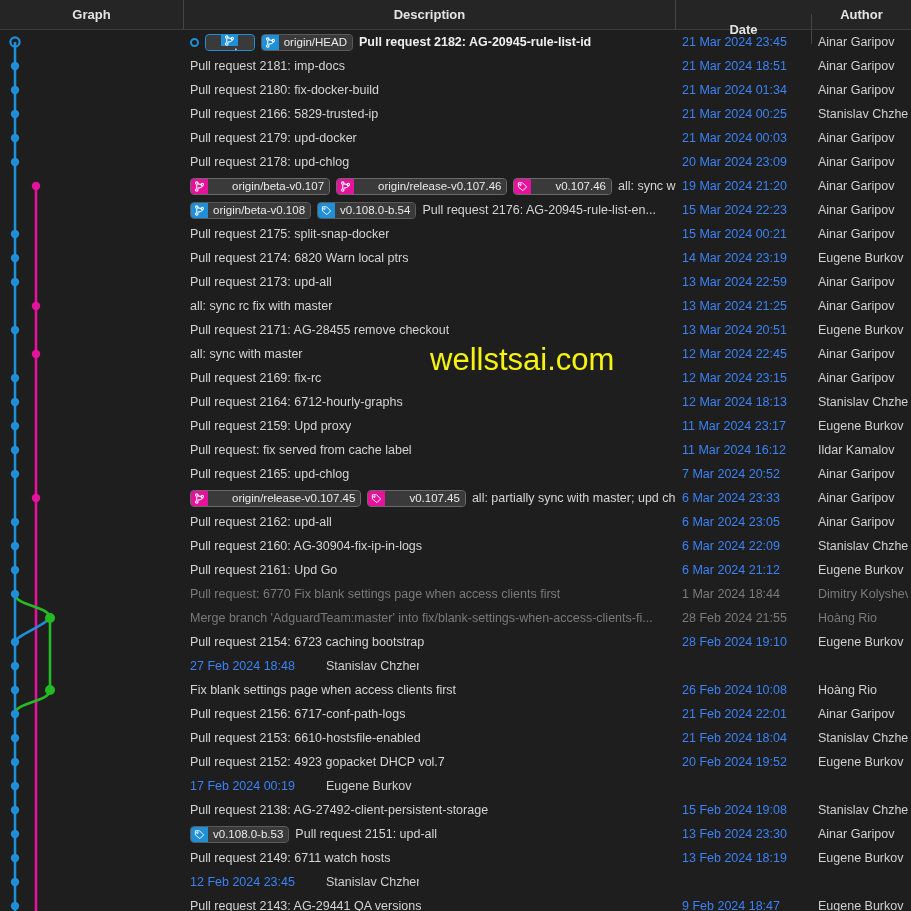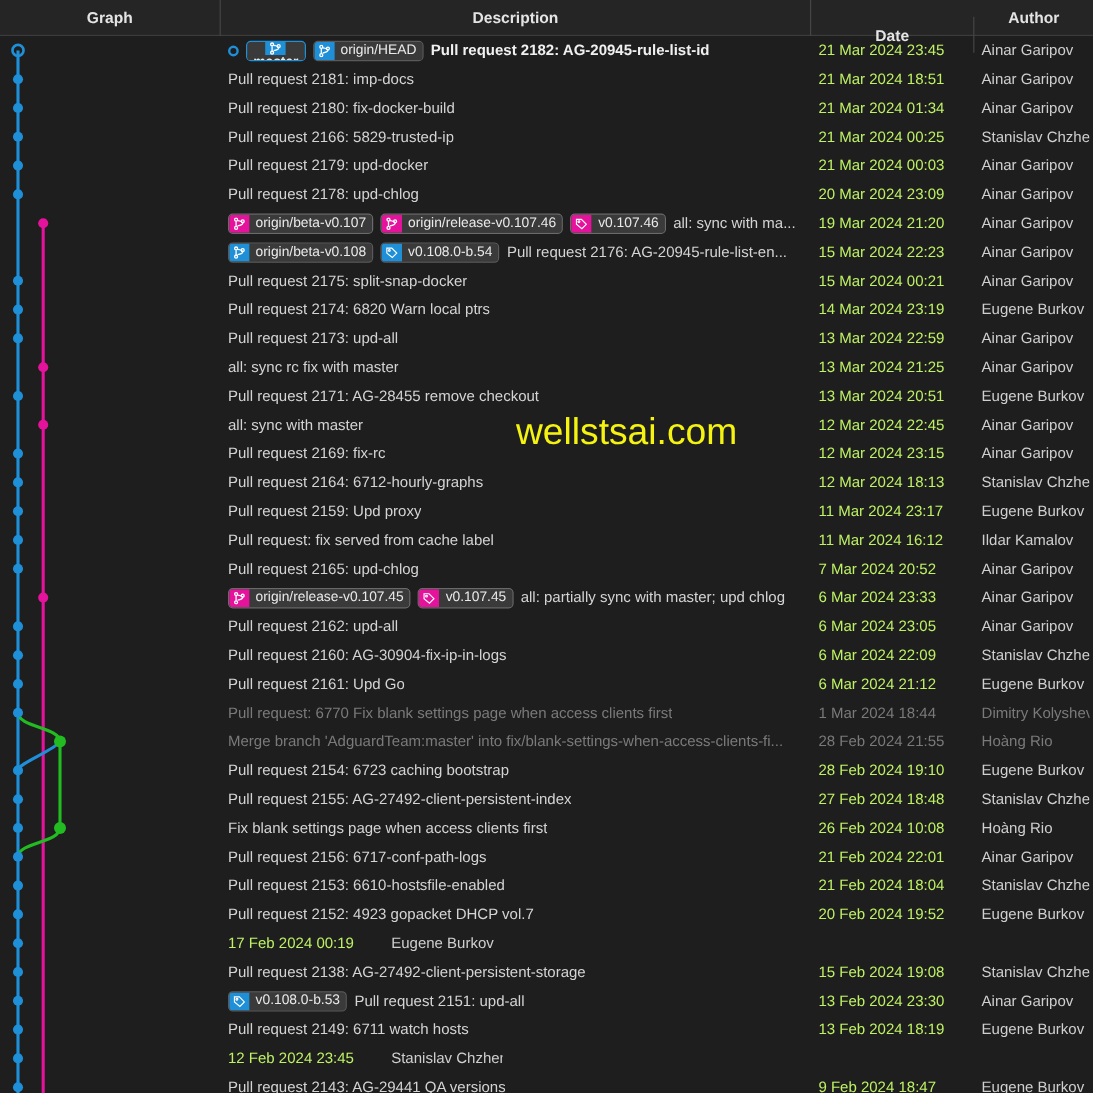--- a/index.html
+++ b/index.html
@@ -36,21 +36,21 @@
   .rows { position: relative; }
   .row {
     position: relative;
     height: 24px;
     display: flex;
     align-items: center;
     white-space: nowrap;
   }
   .c-graph  { width: 184px; height: 24px; flex: 0 0 184px; }
   .c-desc   { width: 492px; flex: 0 0 492px; height: 24px; display:flex; align-items:center; overflow:hidden; padding-left: 6px; }
-  .c-date   { width: 136px; flex: 0 0 136px; height: 24px; display:flex; align-items:center; font-size: 12.5px; color: #bef264; padding-left: 6px; }
+  .c-date   { width: 136px; flex: 0 0 136px; height: 24px; display:flex; align-items:center; font-size: 12.5px; color: #3b82f6; padding-left: 6px; }
   .c-author { width: 99px; flex: 0 0 99px; height: 24px; display:flex; align-items:center; font-size: 12.5px; color: #cfcfcf; padding-left: 6px; overflow: hidden; }
 
   .msg { font-size: 12.5px; color: #d4d4d4; overflow: hidden; text-overflow: clip; }
   .msg.bold { font-weight: bold; color: #f0f0f0; }
   .row.dim .msg, .row.dim .c-date, .row.dim .c-author { color: #7a7a7a; }
 
   
   .headdot {
     width: 9px; height: 9px; border-radius: 50%;
     border: 2px solid #1f8fd8;
@@ -78,21 +78,21 @@
     padding: 0 5px; height: 100%;
     display: flex; align-items: center;
     color: #eaeaea;
     background: #3a3a3a;
   }
   .badge .btxt.ital { font-style: italic; border-left: 5px solid #5eead4; }
   .badge.b-blue { border-color: #1f8fd8; flex-direction: column; }
   .badge.b-blue .bicon { background: #1f8fd8; }
   .badge.b-grey .bicon { background: #1f8fd8; }
   .badge.b-magenta .bicon { background: #e5129c; }
-  .badge.b-magenta { border-color: #6a6a6a; }
+  .badge.b-magenta { border-color: #6a6a6a; gap: 19px; }
   .badge.b-tagblue .bicon { background: #1f8fd8; }
   .badge .btxt.boldtxt { font-weight: bold; }
 
   
   #graph-svg { position: absolute; left: 0; top: 30px; pointer-events: none; }
 
   
   .watermark {
     position: absolute;
     left: 430px; top: 342px;
@@ -415,23 +415,20 @@
       <div class="row">
         <div class="c-graph"></div>
         <div class="c-desc">
           <span class="msg">Pull request 2154: 6723 caching bootstrap</span>
         </div>
         <div class="c-date">28 Feb 2024 19:10</div>
         <div class="c-author">Eugene Burkov</div>
       </div>
       <div class="row">
         <div class="c-graph"></div>
-        <div class="c-desc">
-          <span class="msg">Pull request 2155: AG-27492-client-persistent-index</span>
-        </div>
         <div class="c-date">27 Feb 2024 18:48</div>
         <div class="c-author">Stanislav Chzhen</div>
       </div>
       <div class="row">
         <div class="c-graph"></div>
         <div class="c-desc">
           <span class="msg">Fix blank settings page when access clients first</span>
         </div>
         <div class="c-date">26 Feb 2024 10:08</div>
         <div class="c-author">Hoàng Rio</div>

